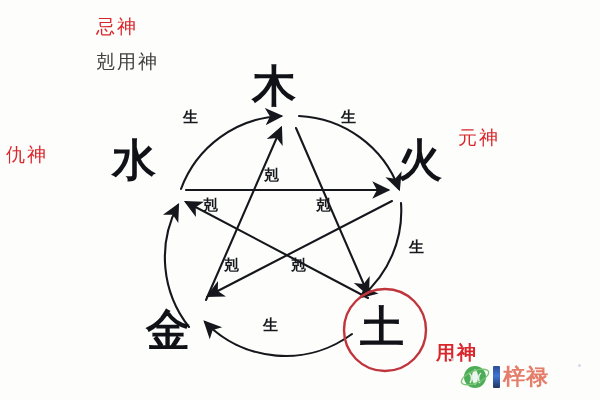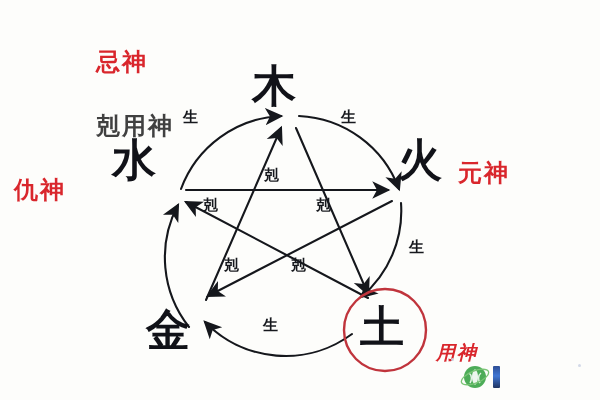--- a/index.html
+++ b/index.html
@@ -38,38 +38,36 @@
   
   .rel-label {
     font-family: "DejaVu Serif", "Liberation Serif", serif;
     font-weight: 700;
     font-size: 15px;
     color: #16181d;
   }
   
   .ann-line {
     font-family: "DejaVu Serif", "Liberation Serif", serif;
-    font-weight: 700;
-    font-size: 24px;
+    font-weight: 400;
+    font-size: 19px;
     letter-spacing: 2px;
-    margin-top: 32px;
   }
   .ann-red   { color: #d9262c; }
   .ann-blue  { color: #404040; }
   .ann-group { position: absolute; }
   .ann-group .ann-line { display: block; margin-bottom: 9px; }
 
   
   .yongshen {
     font-family: "DejaVu Serif", "Liberation Serif", serif;
     font-weight: 700;
     font-size: 19px;
     letter-spacing: 2px;
     color: #d9262c;
-    font-style: italic;
   }
 
   
   #watermark {
     position: absolute;
     left: 460px;
     top: 362px;
     display: flex;
     align-items: center;
     gap: 3px;
@@ -155,38 +153,39 @@
   <div class="abs rel-label" style="left:203px; top:198px;">剋</div>
   <div class="abs rel-label" style="left:316px; top:198px;">剋</div>
   <div class="abs rel-label" style="left:224px; top:258px;">剋</div>
   <div class="abs rel-label" style="left:291px; top:258px;">剋</div>
 
   <div class="ann-group" style="left:96px; top:14px;">
     <span class="ann-line ann-red">忌神</span>
     <span class="ann-line ann-blue">剋用神</span>
   </div>
 
-  <div class="ann-group" style="left:14px; top:142px;">
+  <div class="ann-group" style="left:6px; top:142px;">
     <span class="ann-line ann-red">仇神</span>
   </div>
 
   <div class="ann-group" style="left:458px; top:125px;">
     <span class="ann-line ann-red">元神</span>
   </div>
 
   <div class="abs yongshen" style="left:436px; top:343px;">用神</div>
 
   <div id="watermark">
     <div class="mark-logo">
       <svg viewBox="0 0 30 30" width="30" height="30">
         <circle cx="15" cy="15" r="11" fill="#3fa64b"></circle>
         <path d="M15,7 C19,10 19,20 15,23 C11,20 11,10 15,7 Z" fill="#ffffff" opacity="0.9"></path>
         <path d="M9,11 C12,13 12,18 10,21" stroke="#ffffff" stroke-width="1.4" fill="none" opacity="0.85"></path>
         <path d="M21,11 C18,13 18,18 20,21" stroke="#ffffff" stroke-width="1.4" fill="none" opacity="0.85"></path>
         <ellipse cx="15" cy="15" rx="14.5" ry="6" fill="none" stroke="#6fc06a" stroke-width="1.3" transform="rotate(-22 15 15)"></ellipse>
       </svg>
     </div>
     <div class="mark-bar"></div>
+    <div class="mark-text">梓禄</div>
     <span class="wm-dot" style="left:-9px; top:-4px; width:3px; height:3px;"></span>
     <span class="wm-dot" style="left:118px; top:2px; width:3px; height:3px;"></span>
   </div>
 
 </div>
 
 </body></html>

